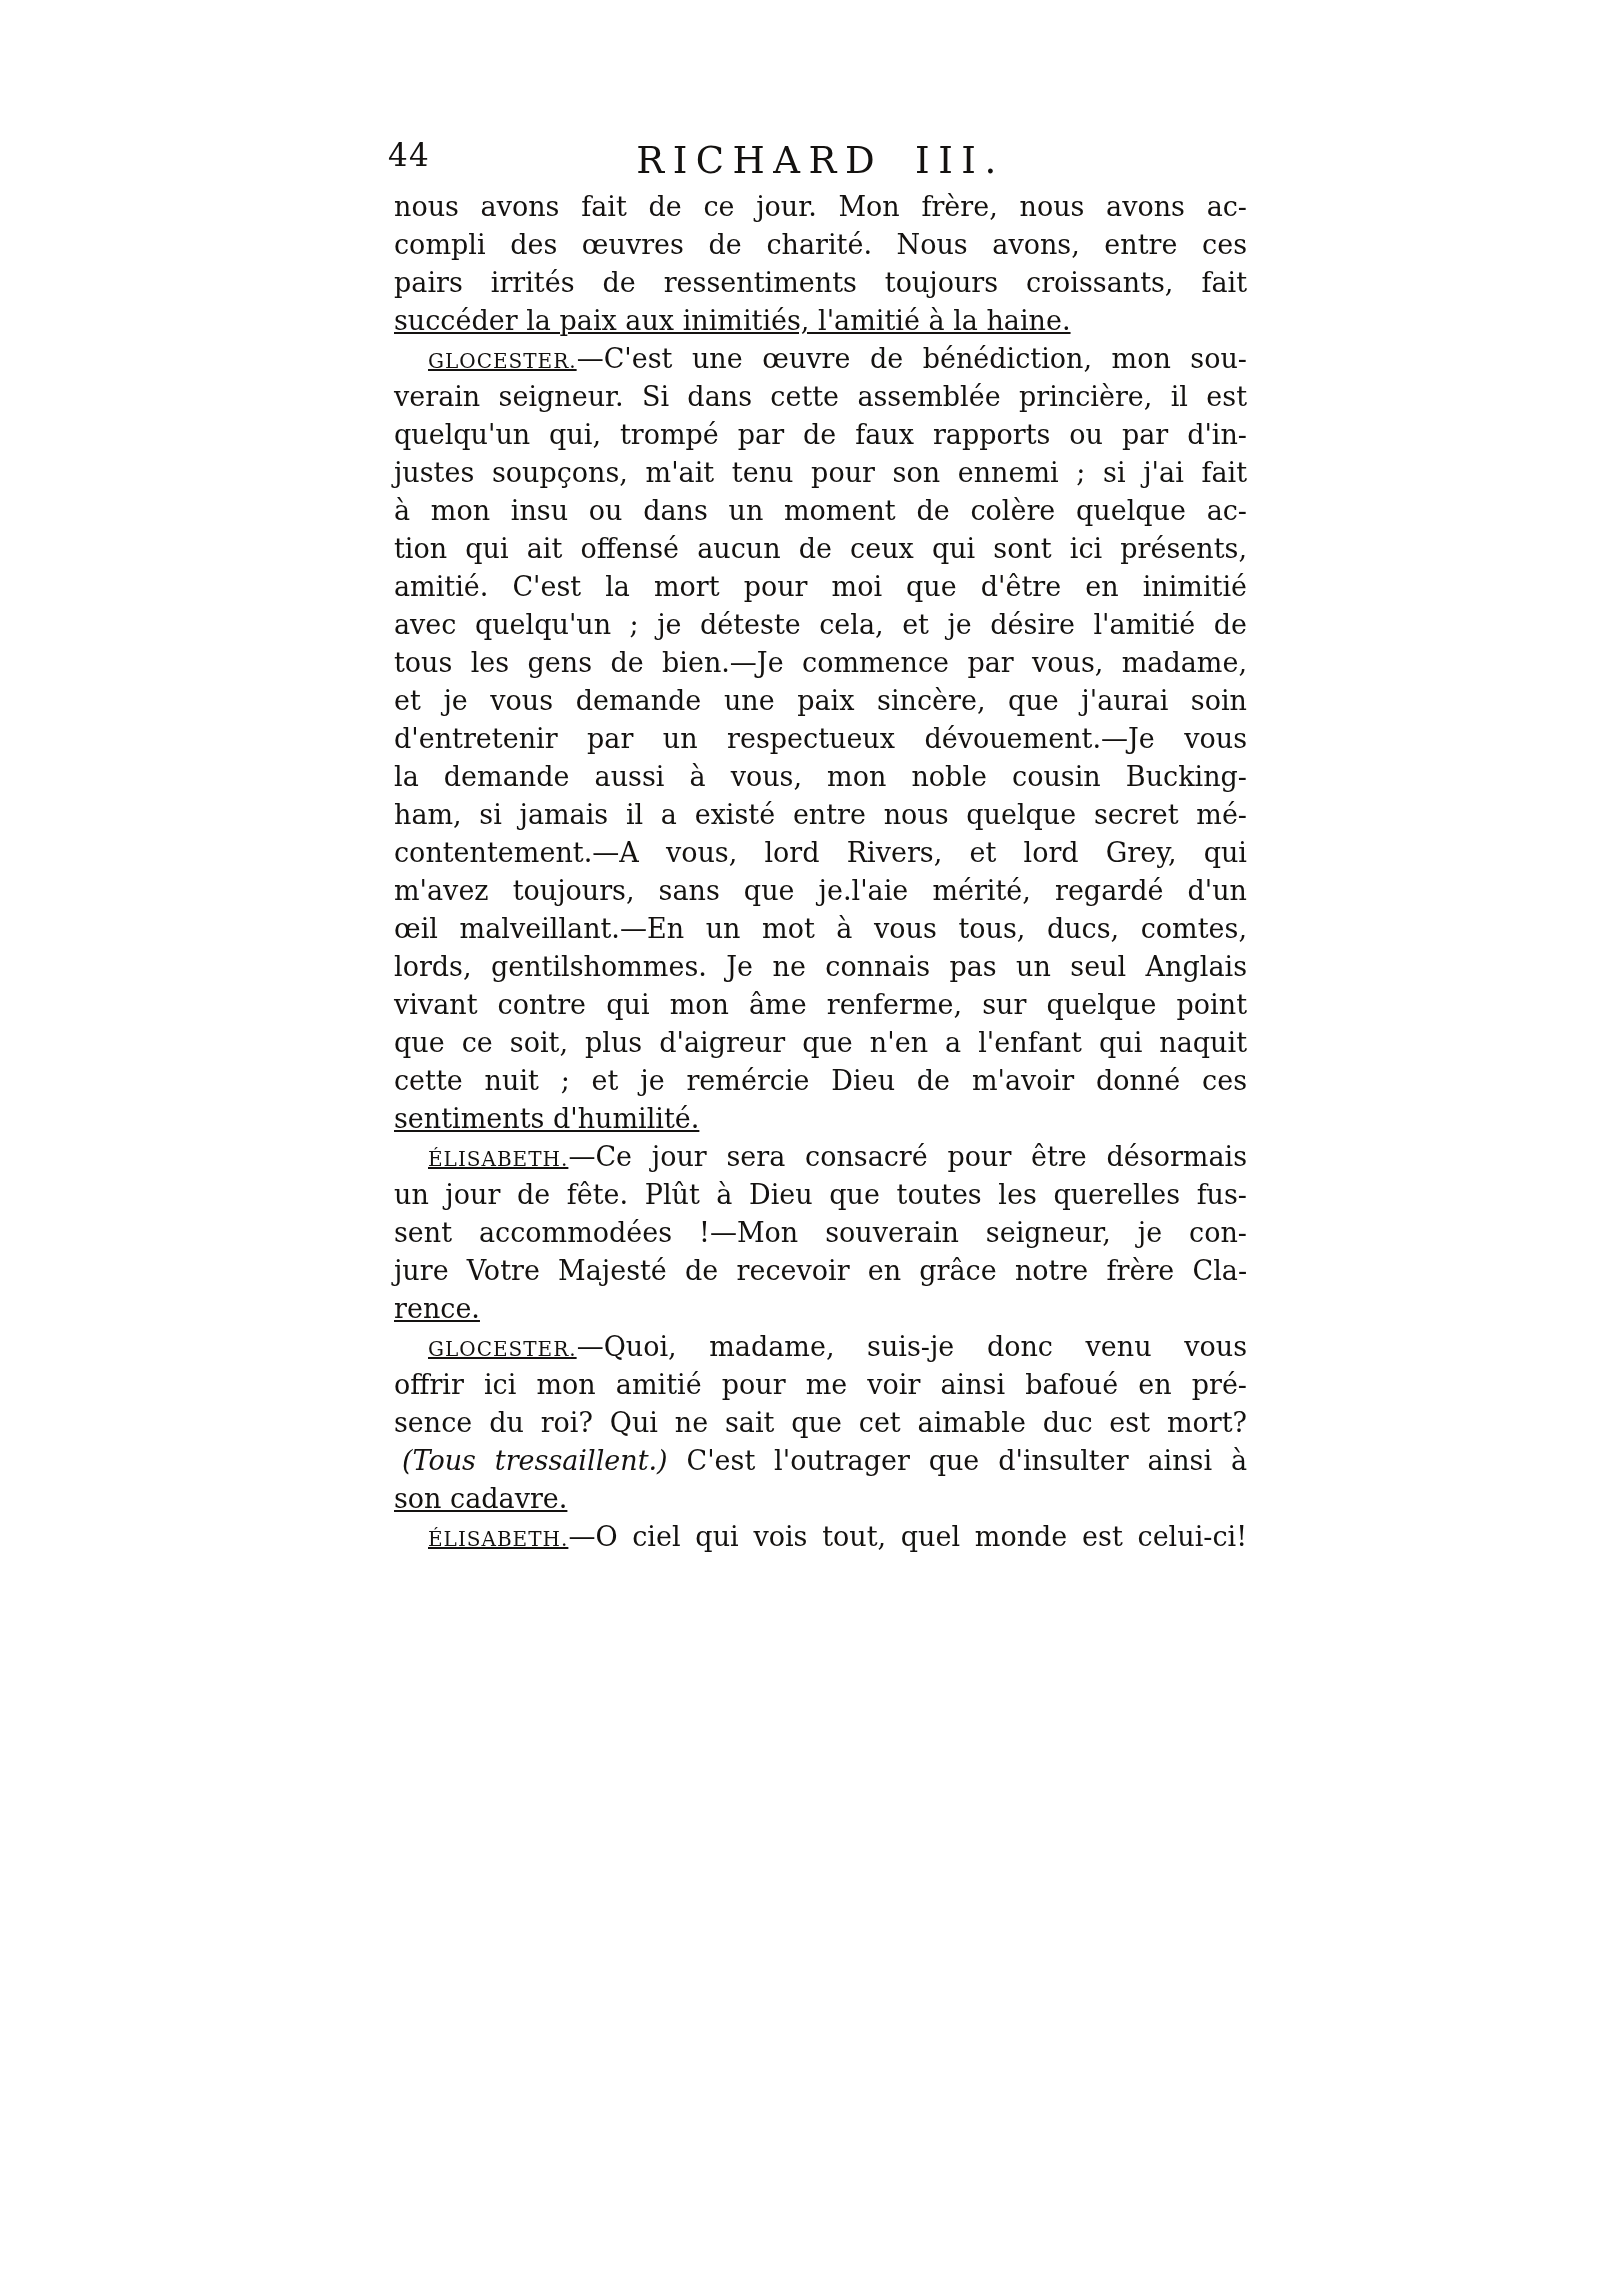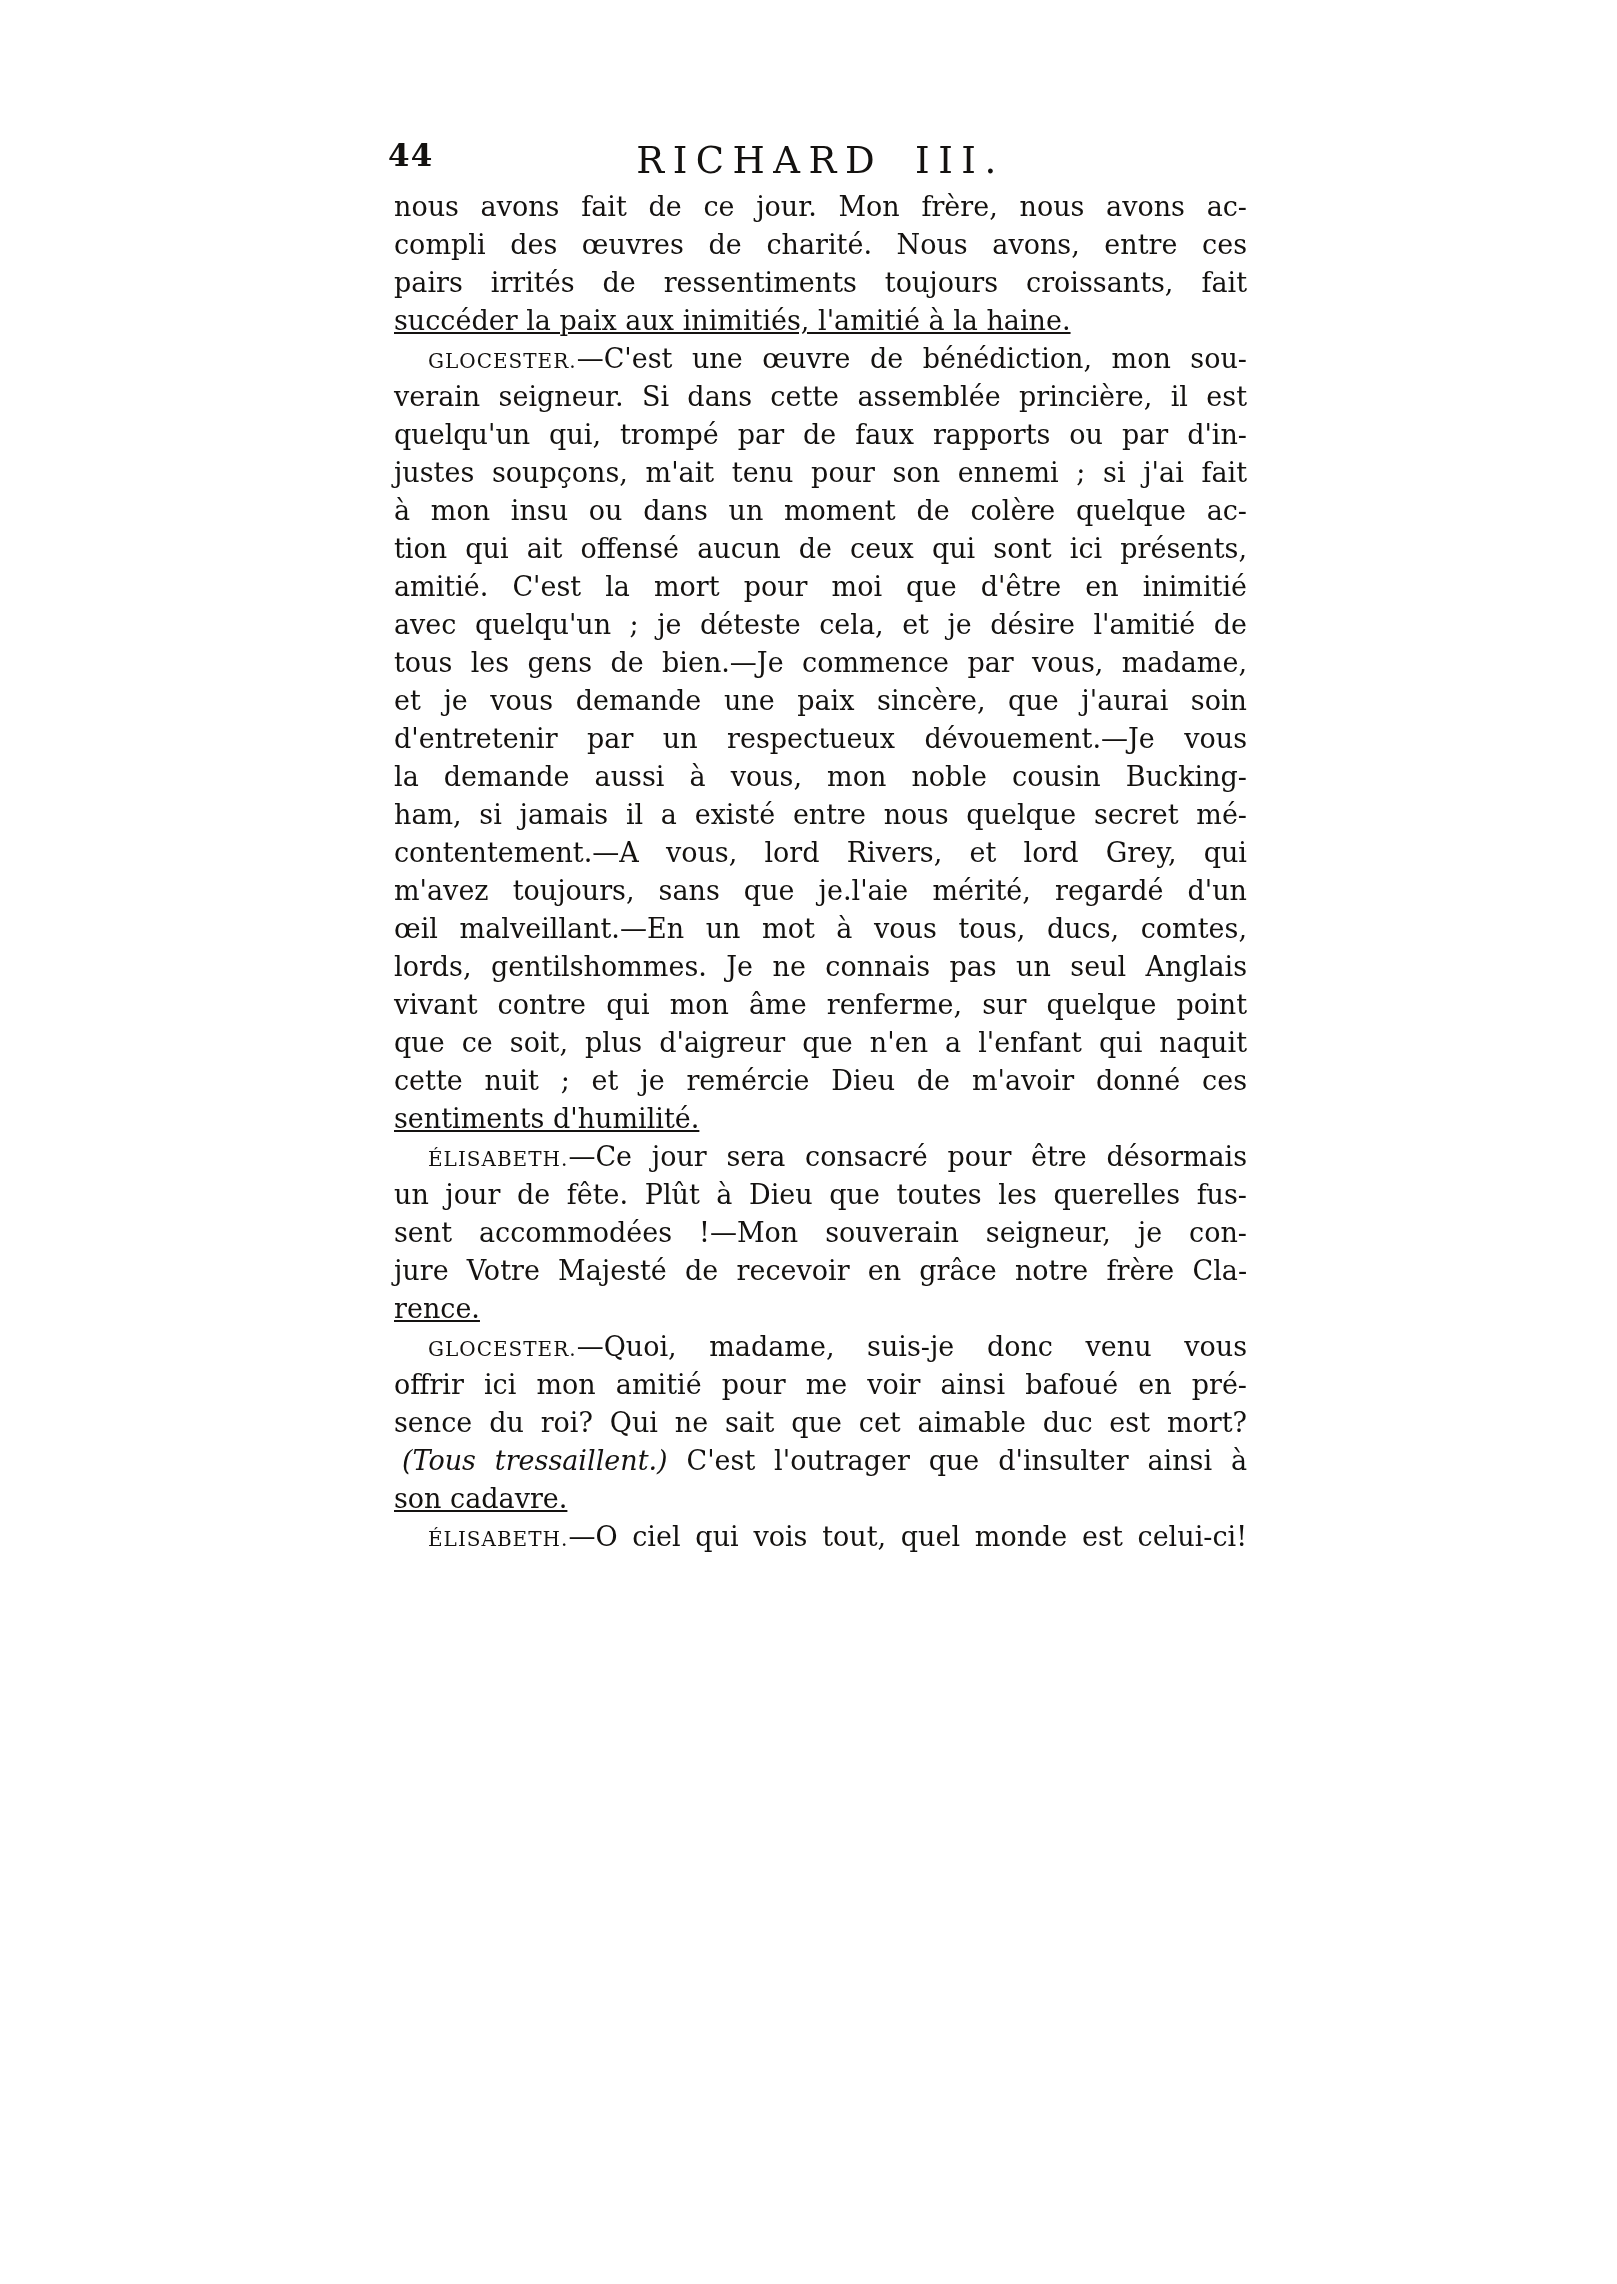--- a/index.html
+++ b/index.html
@@ -14,21 +14,21 @@
     background: #ffffff;
     color: #141210;
     font-family: "DejaVu Serif", "Liberation Serif", serif;
     overflow: hidden;
   }
   .page-number {
     position: absolute;
     left: 388px;
     top: 137px;
     font-size: 31px;
-    font-weight: 700;
+    font-weight: 400;
     letter-spacing: 1.3px;
   }
   .running-head {
     position: absolute;
     left: 394px;
     top: 139px;
     width: 853px;
     text-align: center;
     font-size: 37px;
     letter-spacing: 8.5px;
@@ -55,20 +55,21 @@
     text-align: right;
     text-align-last: left;
     text-decoration: underline;
   }
   .ln.indent {
     text-indent: 34px;
   }
   .speaker {
     font-size: 20px;
     letter-spacing: 1px;
+    text-decoration: underline;
   }
   .stage {
     font-style: italic;
     margin-left: 8px;
   }
 </style>
 </head>
 <body>
 
 <div class="page">

